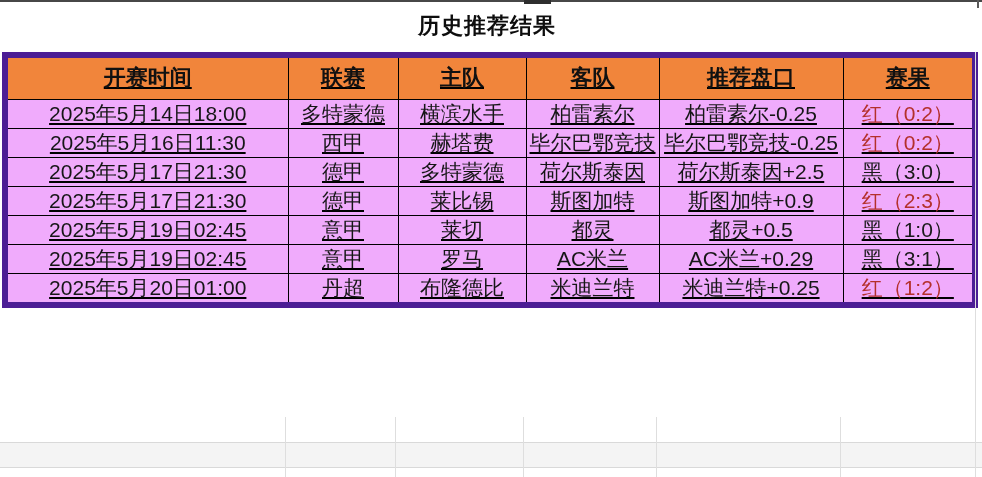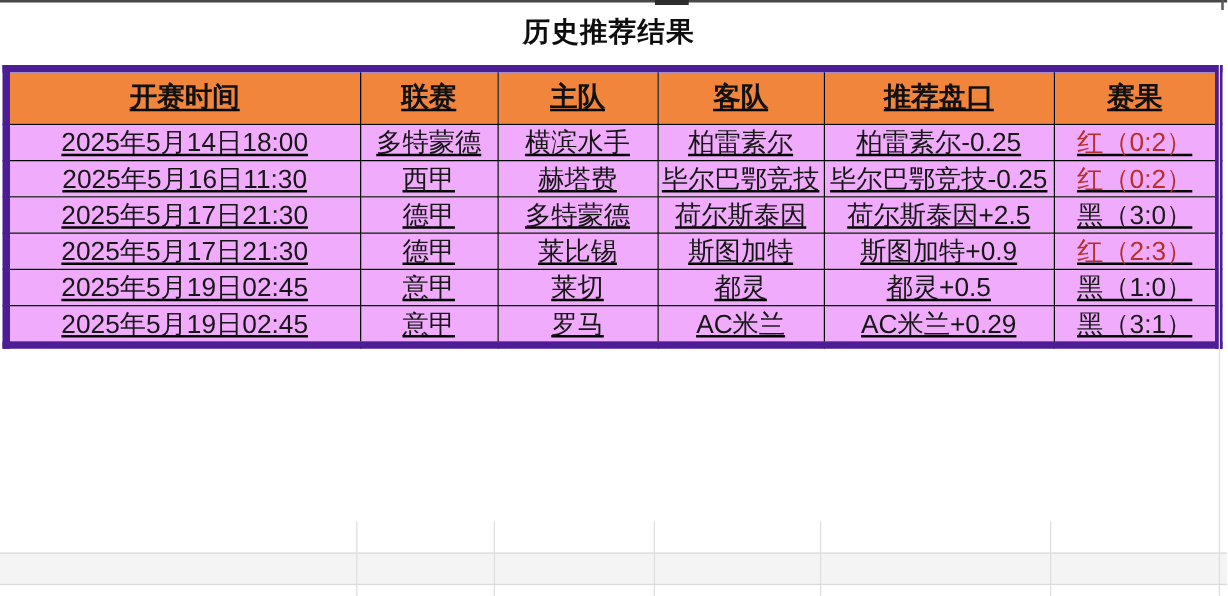--- a/index.html
+++ b/index.html
@@ -116,20 +116,28 @@
           <td class="result-black">黑（1:0）</td>
         </tr>
         <tr>
           <td>2025年5月19日02:45</td>
           <td>意甲</td>
           <td>罗马</td>
           <td>AC米兰</td>
           <td>AC米兰+0.29</td>
           <td class="result-black">黑（3:1）</td>
         </tr>
+        <tr>
+          <td>2025年5月20日01:00</td>
+          <td>丹超</td>
+          <td>布隆德比</td>
+          <td>米迪兰特</td>
+          <td>米迪兰特+0.25</td>
+          <td class="result-red">红（1:2）</td>
+        </tr>
       </tbody>
   </table>
 
   <div class="grid-band"></div>
   <div class="vline" style="left:285px"></div>
   <div class="vline" style="left:395px"></div>
   <div class="vline" style="left:523px"></div>
   <div class="vline" style="left:656px"></div>
   <div class="vline" style="left:840px"></div>
   <div class="vline-right"></div>

